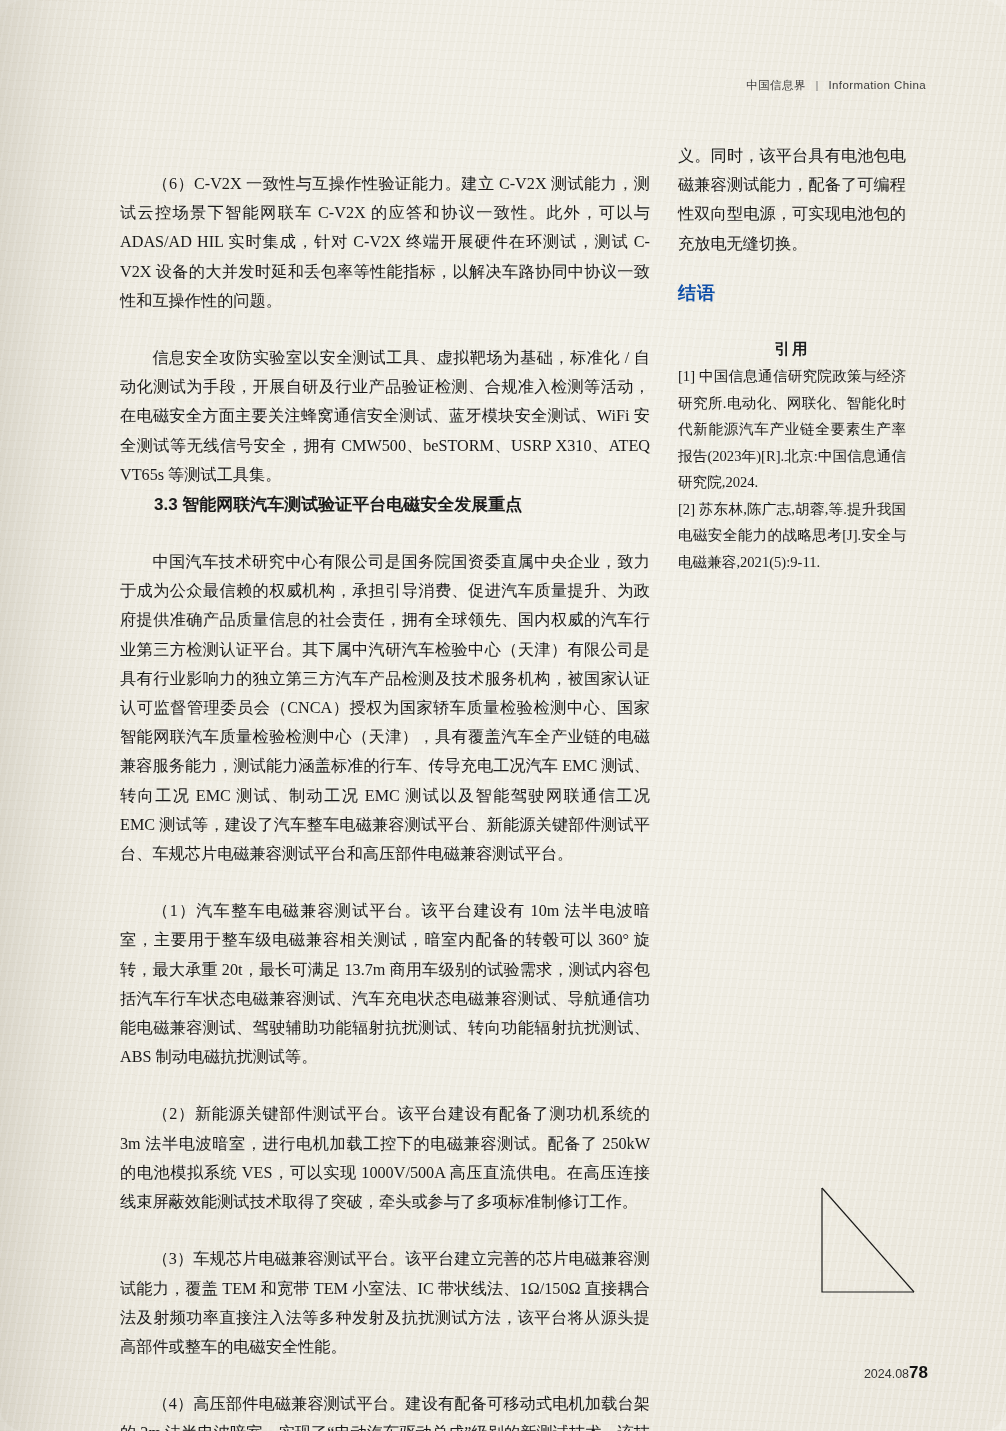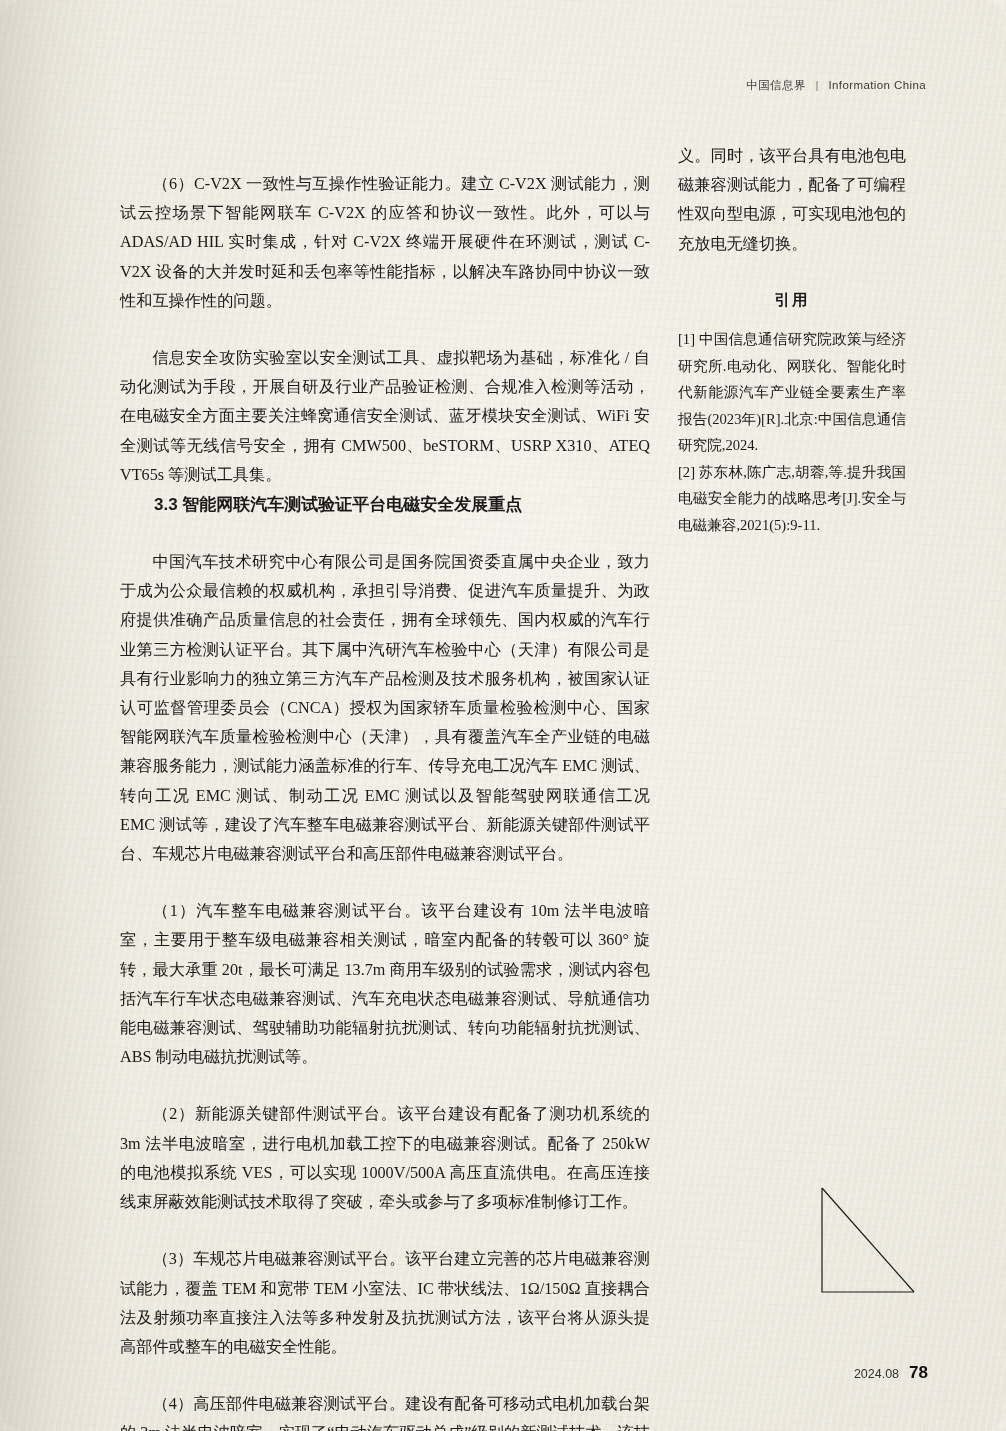--- a/index.html
+++ b/index.html
@@ -96,21 +96,21 @@
     vertical-align: middle;
     margin-left: 4px;
     font-family: "Liberation Sans", sans-serif;
   }
   .ref-title {
     text-align: center;
     font-weight: bold;
     font-family: "Liberation Sans", "DejaVu Sans", sans-serif;
     font-size: 15.5px;
     margin-top: 26px;
-    margin-bottom: 12px;
+    margin-bottom: 0;
     letter-spacing: 2px;
   }
   .ref-item {
     font-size: 14.6px;
     line-height: 26.5px;
     text-align: justify;
   }
   .deco {
     position: absolute;
     left: 820px;
@@ -121,21 +121,20 @@
   }
   .footer {
     position: absolute;
     right: 78px;
     bottom: 48px;
     font-family: "Liberation Sans", "DejaVu Sans", sans-serif;
     font-size: 12.5px;
     color: #333;
     display: flex;
     align-items: baseline;
-    gap: 10px;
   }
   .footer .pageno {
     font-size: 17px;
     font-weight: bold;
     color: #111;
   }
 </style>
 </head>
 <body>
 
@@ -155,20 +154,21 @@
     <p class="heading">3.3 智能网联汽车测试验证平台电磁安全发展重点</p>
     <p class="indent">中国汽车技术研究中心有限公司是国务院国资委直属中央企业，致力于成为公众最信赖的权威机构，承担引导消费、促进汽车质量提升、为政府提供准确产品质量信息的社会责任，拥有全球领先、国内权威的汽车行业第三方检测认证平台。其下属中汽研汽车检验中心（天津）有限公司是具有行业影响力的独立第三方汽车产品检测及技术服务机构，被国家认证认可监督管理委员会（CNCA）授权为国家轿车质量检验检测中心、国家智能网联汽车质量检验检测中心（天津），具有覆盖汽车全产业链的电磁兼容服务能力，测试能力涵盖标准的行车、传导充电工况汽车 EMC 测试、转向工况 EMC 测试、制动工况 EMC 测试以及智能驾驶网联通信工况 EMC 测试等，建设了汽车整车电磁兼容测试平台、新能源关键部件测试平台、车规芯片电磁兼容测试平台和高压部件电磁兼容测试平台。</p>
     <p class="indent">（1）汽车整车电磁兼容测试平台。该平台建设有 10m 法半电波暗室，主要用于整车级电磁兼容相关测试，暗室内配备的转毂可以 360° 旋转，最大承重 20t，最长可满足 13.7m 商用车级别的试验需求，测试内容包括汽车行车状态电磁兼容测试、汽车充电状态电磁兼容测试、导航通信功能电磁兼容测试、驾驶辅助功能辐射抗扰测试、转向功能辐射抗扰测试、ABS 制动电磁抗扰测试等。</p>
     <p class="indent">（2）新能源关键部件测试平台。该平台建设有配备了测功机系统的 3m 法半电波暗室，进行电机加载工控下的电磁兼容测试。配备了 250kW 的电池模拟系统 VES，可以实现 1000V/500A 高压直流供电。在高压连接线束屏蔽效能测试技术取得了突破，牵头或参与了多项标准制修订工作。</p>
     <p class="indent">（3）车规芯片电磁兼容测试平台。该平台建立完善的芯片电磁兼容测试能力，覆盖 TEM 和宽带 TEM 小室法、IC 带状线法、1Ω/150Ω 直接耦合法及射频功率直接注入法等多种发射及抗扰测试方法，该平台将从源头提高部件或整车的电磁安全性能。</p>
     <p class="indent">（4）高压部件电磁兼容测试平台。建设有配备可移动式电机加载台架的 3m 法半电波暗室，实现了“电动汽车驱动总成”级别的新测试技术。该技术搭建了电动汽车的电机、电机控制器、电池包等驱动系统必要部件的模拟环境，使其单独运行并进行电磁兼容测试，从而可以直观地判断出驱动总成系统的电磁兼容性能，对于主机厂来说有着重大意</p>
   </div>
 
   <div class="col col-right">
     <p>义。同时，该平台具有电池包电磁兼容测试能力，配备了可编程性双向型电源，可实现电池包的充放电无缝切换。</p>
+    <p class="sec-title" style="margin-top:20px;">结语</p>
     <p class="ref-title">引用</p>
     <p class="ref-item">[1] 中国信息通信研究院政策与经济研究所.电动化、网联化、智能化时代新能源汽车产业链全要素生产率报告(2023年)[R].北京:中国信息通信研究院,2024.</p>
     <p class="ref-item">[2] 苏东林,陈广志,胡蓉,等.提升我国电磁安全能力的战略思考[J].安全与电磁兼容,2021(5):9-11.</p>
   </div>
 
   <svg class="deco" viewBox="0 0 96 108">
     <path d="M2,2 L94,106" stroke="#1a1a1a" stroke-width="1.2" fill="none"></path>
     <path d="M2,2 L2,106 L94,106" stroke="#1a1a1a" stroke-width="1.2" fill="none"></path>
   </svg>
 

